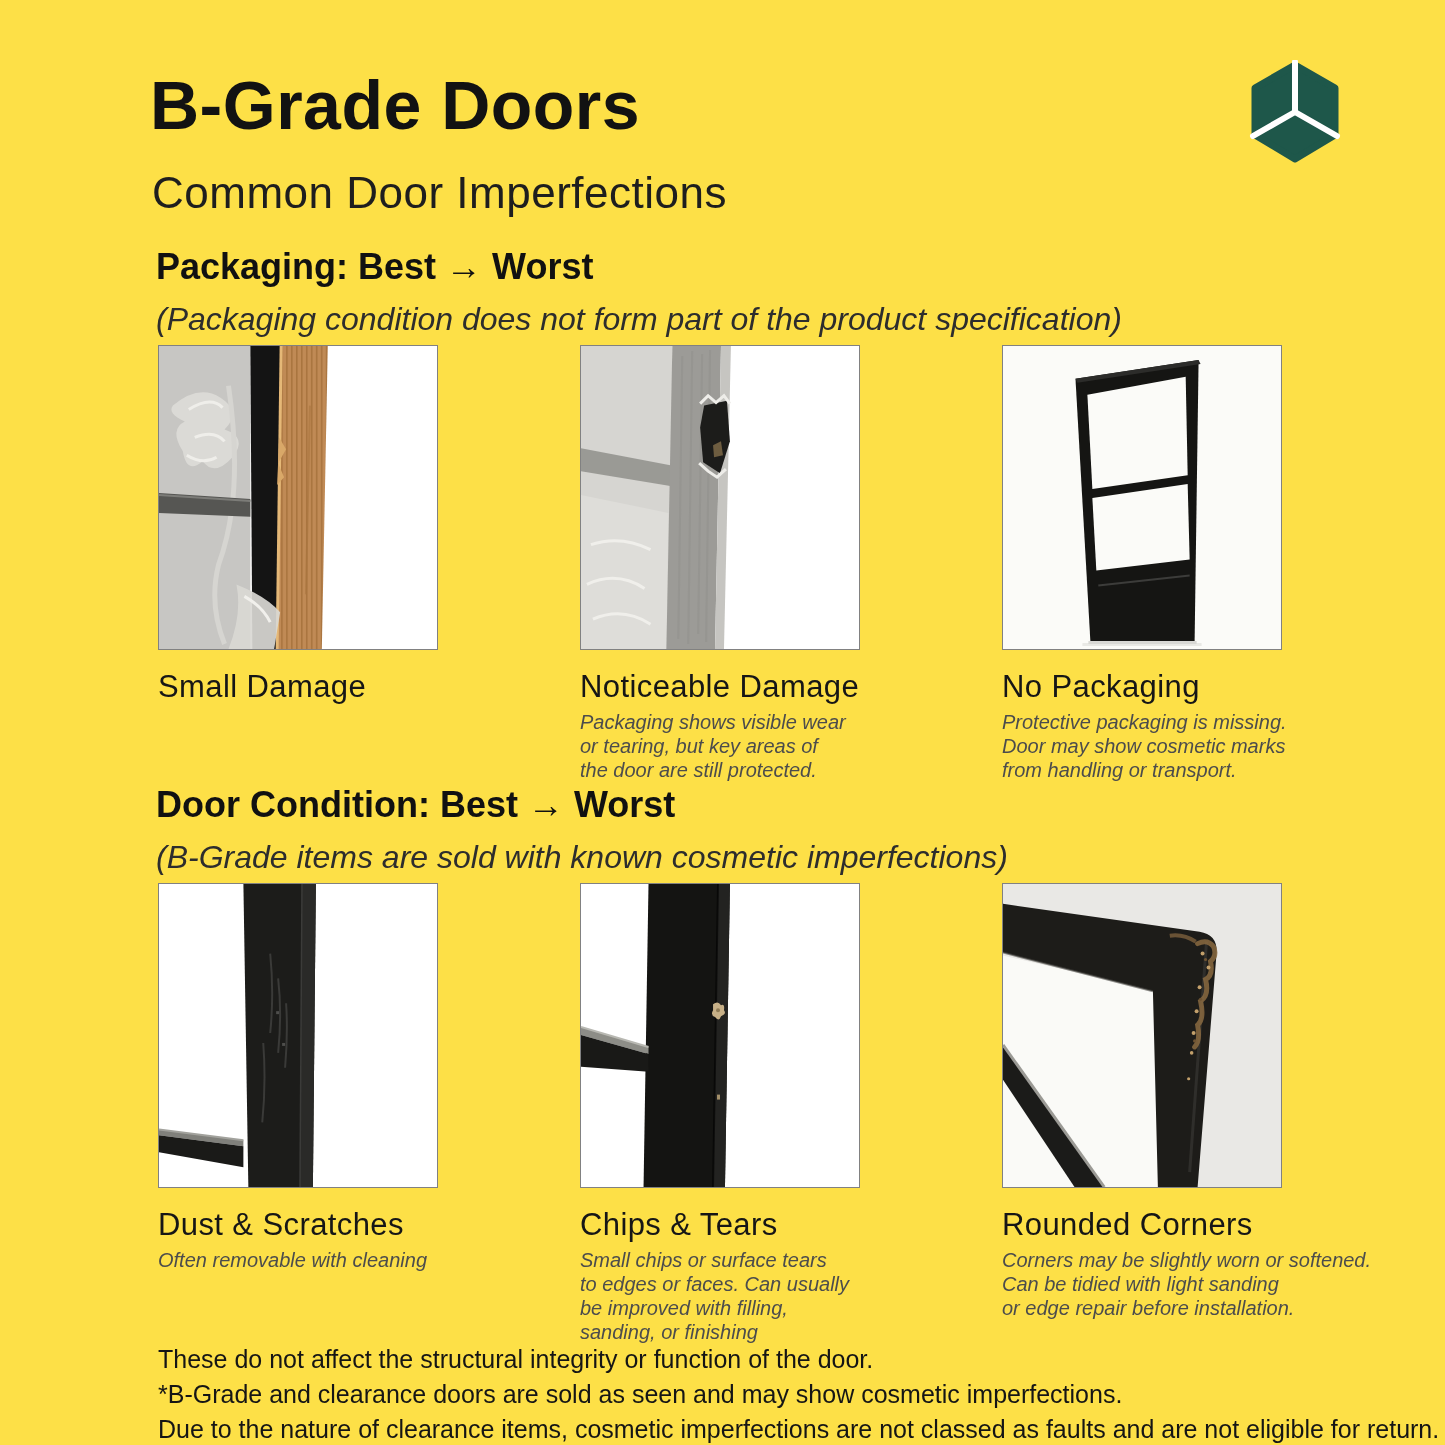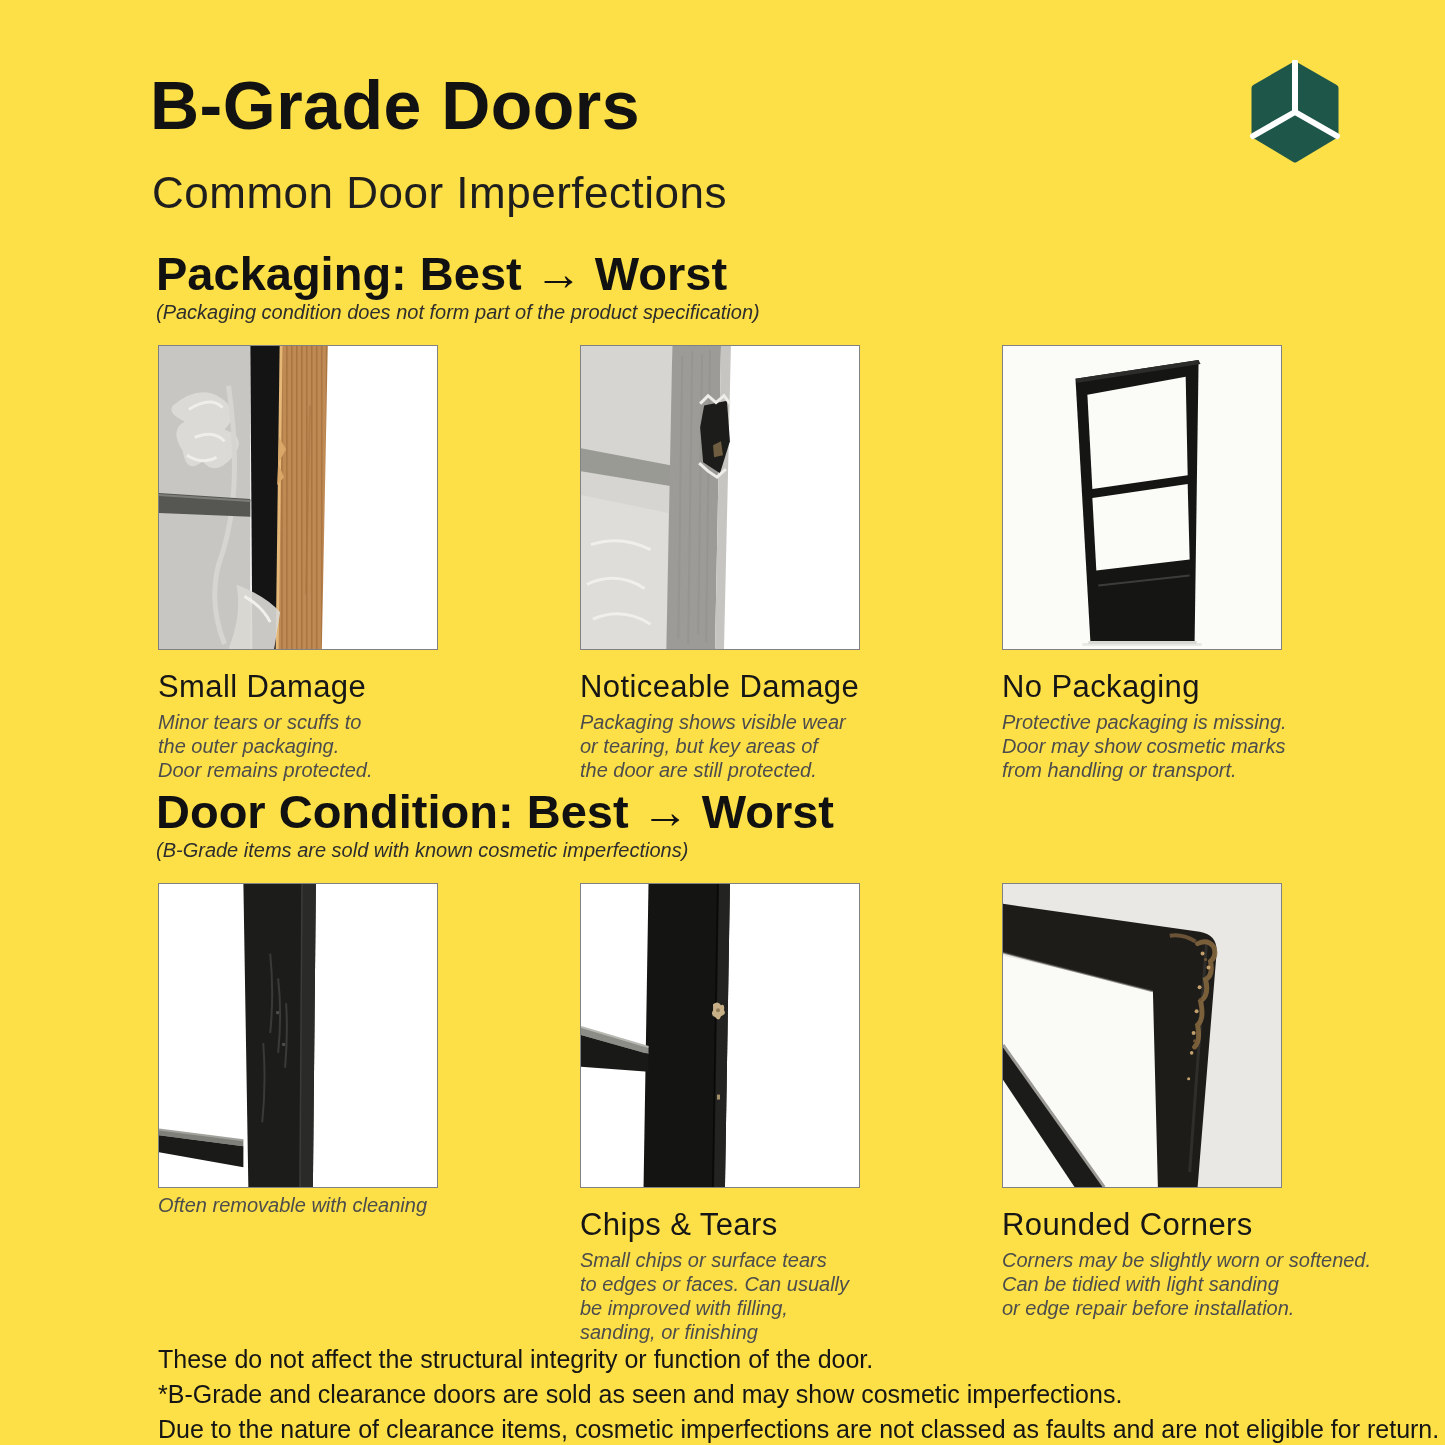--- a/index.html
+++ b/index.html
@@ -6,27 +6,27 @@
   .page{position:relative;width:1445px;height:1445px;background:#fde047;overflow:hidden;
         font-family:"Liberation Sans",sans-serif;color:#141414;padding-left:28px;}
 
   .title{position:absolute;left:150px;top:66px;font-size:68px;font-weight:800;
          letter-spacing:0.5px;color:#121212;}
   .subtitle{position:absolute;left:152px;top:168px;font-size:44px;font-weight:400;
             letter-spacing:0.5px;color:#1e1e1e;text-align:center;}
 
   .logo{position:absolute;left:1245px;top:60px;width:100px;height:104px;}
 
-  .section-heading{position:absolute;left:156px;font-size:47px;color:#111;}
+  .section-heading{position:absolute;left:156px;font-size:36px;color:#111;}
   .section-heading .lbl{font-weight:800;}
   .section-heading .rng{font-weight:700;}
   .sh1{top:246px;}
   .sh2{top:784px;}
 
-  .section-note{position:absolute;left:156px;font-style:italic;font-size:20px;color:#2d2d2d;}
+  .section-note{position:absolute;left:156px;font-style:italic;font-size:32px;color:#2d2d2d;}
   .sn1{top:301px;}
   .sn2{top:839px;}
 
   .row{position:absolute;left:158px;width:1270px;display:flex;}
   .row1{top:345px;}
   .row2{top:883px;}
   .card{width:422px;flex:none;}
   .fig{width:280px;height:305px;border:1px solid #818181;box-sizing:border-box;
        background:#fff;overflow:hidden;}
   .fig svg{display:block;width:278px;height:303px;}
@@ -83,26 +83,20 @@
           <polygon points="92,0 123,0 119,305 94,305" fill="#141414"></polygon>
           <polygon points="123,0 170,0 164,305 119,305" fill="url(#corr1)"></polygon>
           <path d="M123,0 L119,305" stroke="#e5b877" stroke-width="3"></path>
           <polygon points="121,92 128,104 120,118 126,132 119,140" fill="#d9a868"></polygon>
           <path d="M152,60 L148,250" stroke="#a9753f" stroke-width="2" opacity="0.6"></path>
           <path d="M78,240 Q108,252 122,268 L116,305 L70,305 Q84,270 78,240 Z" fill="#d9d8d4" opacity="0.92"></path>
           <path d="M86,252 Q104,262 112,278" stroke="#f1f0ec" stroke-width="3" fill="none"></path>
         </svg>
       </div>
       <div class="card-title">Small Damage</div>
-      <div class="card-desc">
-        <div>Minor tears or scuffs to</div>
-        <div>the outer packaging.</div>
-        <div>Door remains protected.</div>
-        <div>.</div>
-      </div>
     </div>
 
     <div class="card">
       <div class="fig">
         <svg viewBox="0 0 280 305" preserveAspectRatio="none">
           <rect width="280" height="305" fill="#ffffff"></rect>
           <rect width="92" height="305" fill="#d6d5d1"></rect>
           <polygon points="0,150 88,168 86,305 0,305" fill="#deddd9"></polygon>
           <path d="M10,200 Q40,190 70,205 M6,240 Q36,226 64,244 M12,275 Q42,262 70,280" stroke="#f0efeb" stroke-width="3" fill="none"></path>
           <polygon points="0,103 90,120 90,141 0,126" fill="#8f8f8b" opacity="0.85"></polygon>
@@ -160,20 +154,21 @@
           <polygon points="144,0 158,0 155,305 142,305" fill="#2a2a28"></polygon>
           <path d="M144,0 L142,305" stroke="#3b3b39" stroke-width="1.5"></path>
           <path d="M112,70 Q116,110 112,150 M120,95 Q124,130 120,170 M128,120 Q130,150 127,185 M105,160 Q108,200 104,240" stroke="#3a3a38" stroke-width="2" fill="none"></path>
           <rect x="118" y="128" width="3" height="3" fill="#4e4e4c"></rect>
           <rect x="124" y="160" width="3" height="3" fill="#4e4e4c"></rect>
           <polygon points="0,247 85,258 85,264 0,253" fill="#80807b"></polygon>
           <path d="M0,247 L85,258" stroke="#a2a29d" stroke-width="2"></path>
           <polygon points="0,253 85,264 85,285 0,270" fill="#1a1a18"></polygon>
         </svg>
       </div>
+      <div class="card-title">Dust &amp; Scratches</div>
       <div class="card-desc">
         <div>Often removable with cleaning</div>
       </div>
     </div>
 
     <div class="card">
       <div class="fig">
         <svg viewBox="0 0 280 305" preserveAspectRatio="none">
           <rect width="280" height="305" fill="#ffffff"></rect>
           <polygon points="68,0 150,0 145,305 63,305" fill="#141412"></polygon>

